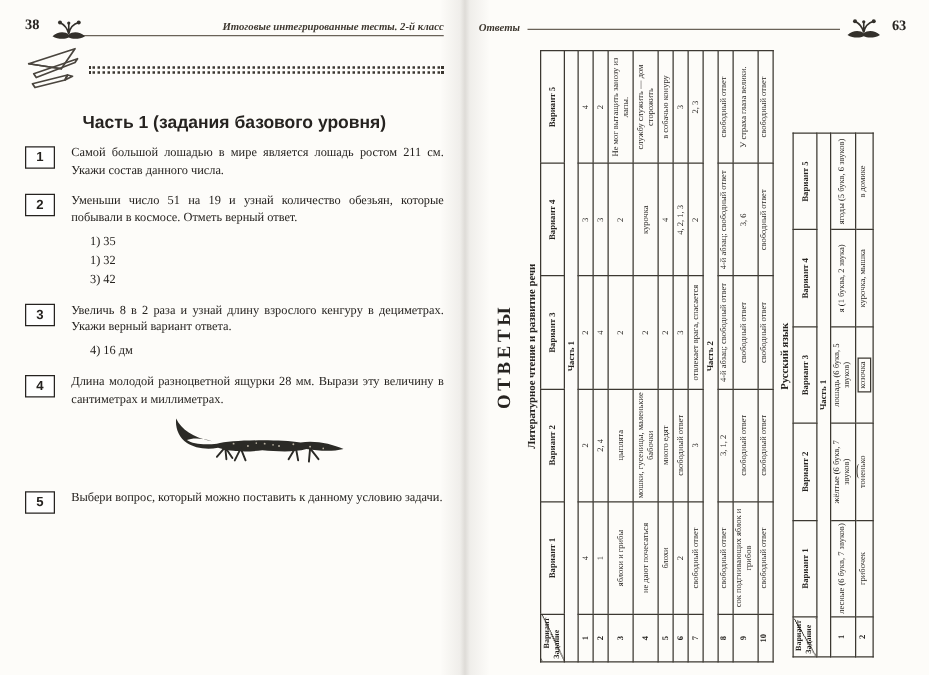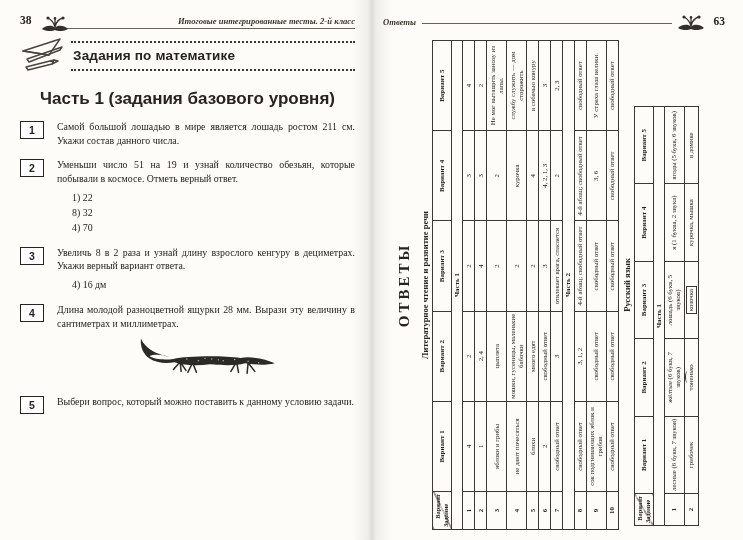--- a/index.html
+++ b/index.html
@@ -25,21 +25,21 @@
   .rp-head .pagenum{margin-left:8px;}
 
   
   .math-head{display:flex;align-items:center;margin-top:7px;}
   .pencil-ico{width:46px;height:40px;margin-right:5px;flex-shrink:0;}
   .math-title-wrap{flex:1;}
   .dotline{border-bottom:2.4px dotted #3a3630;height:0;margin:2px 0;}
   .math-title{font-family:"Liberation Sans",sans-serif;font-weight:bold;font-size:13.5px;
               padding:3px 0 4px 2px;letter-spacing:.2px;}
   .part-title{text-align:center;font-family:"Liberation Sans",sans-serif;font-weight:bold;
-              font-size:17px;margin:13px 0 11px;}
+              font-size:14px;margin:13px 0 11px;}
 
   
   .task{display:flex;margin-bottom:11px;}
   .tasknum{width:22px;height:16px;border:1.3px solid #262320;flex-shrink:0;margin:1px 13px 0 0;
            font-family:"Liberation Sans",sans-serif;font-weight:bold;font-size:10.5px;
            text-align:center;line-height:16px;background:#fff;}
   .taskbody{flex:1;min-width:0;}
   .tasktext{margin:0;font-size:9.9px;line-height:1.38;text-align:justify;}
   .options{list-style:none;margin:4px 0 0 15px;padding:0;font-size:9.9px;line-height:1.52;}
   .blanks-line{margin:9px 0 2px 18px;font-size:9.9px;white-space:nowrap;}
@@ -95,42 +95,41 @@
         <g stroke="#4a453e" stroke-width="1.4" fill="none" stroke-linejoin="round" stroke-linecap="round">
           <path d="M3,15 L40,3 L29,19 Z"></path>
           <path d="M3,15 L29,19"></path>
           <path d="M7,23 L42,11 L40,14 L9,26 Z"></path>
           <path d="M6,31 L34,24 L32,28 L8,34 Z"></path>
           <path d="M34,24 L38,25 L32,28 Z"></path>
         </g>
       </svg>
       <div class="math-title-wrap">
         <div class="dotline"></div>
-        <div class="math-title">Задания по математике</div>
         <div class="dotline"></div>
       </div>
     </div>
 
     <div class="part-title">Часть 1 (задания базового уровня)</div>
 
     <div class="task">
       <div class="tasknum">1</div>
       <div class="taskbody">
         <p class="tasktext">Самой большой лошадью в мире является лошадь ростом 211 см. Укажи состав данного числа.</p>
       </div>
     </div>
 
     <div class="task">
       <div class="tasknum">2</div>
       <div class="taskbody">
         <p class="tasktext">Уменьши число 51 на 19 и узнай количество обезьян, которые побывали в космосе. Отметь верный ответ.</p>
         <ul class="options">
-          <li>1) 22</li>
-          <li>8) 32</li>
-          <li>4) 70</li>
+          <li>1) 35</li>
+          <li>1) 32</li>
+          <li>3) 42</li>
         </ul>
       </div>
     </div>
 
     <div class="task">
       <div class="tasknum">3</div>
       <div class="taskbody">
         <p class="tasktext">Увеличь 8 в 2 раза и узнай длину взрослого кенгуру в дециметрах. Укажи верный вариант ответа.</p>
         <ul class="options">
           <li>4) 16 дм</li>

